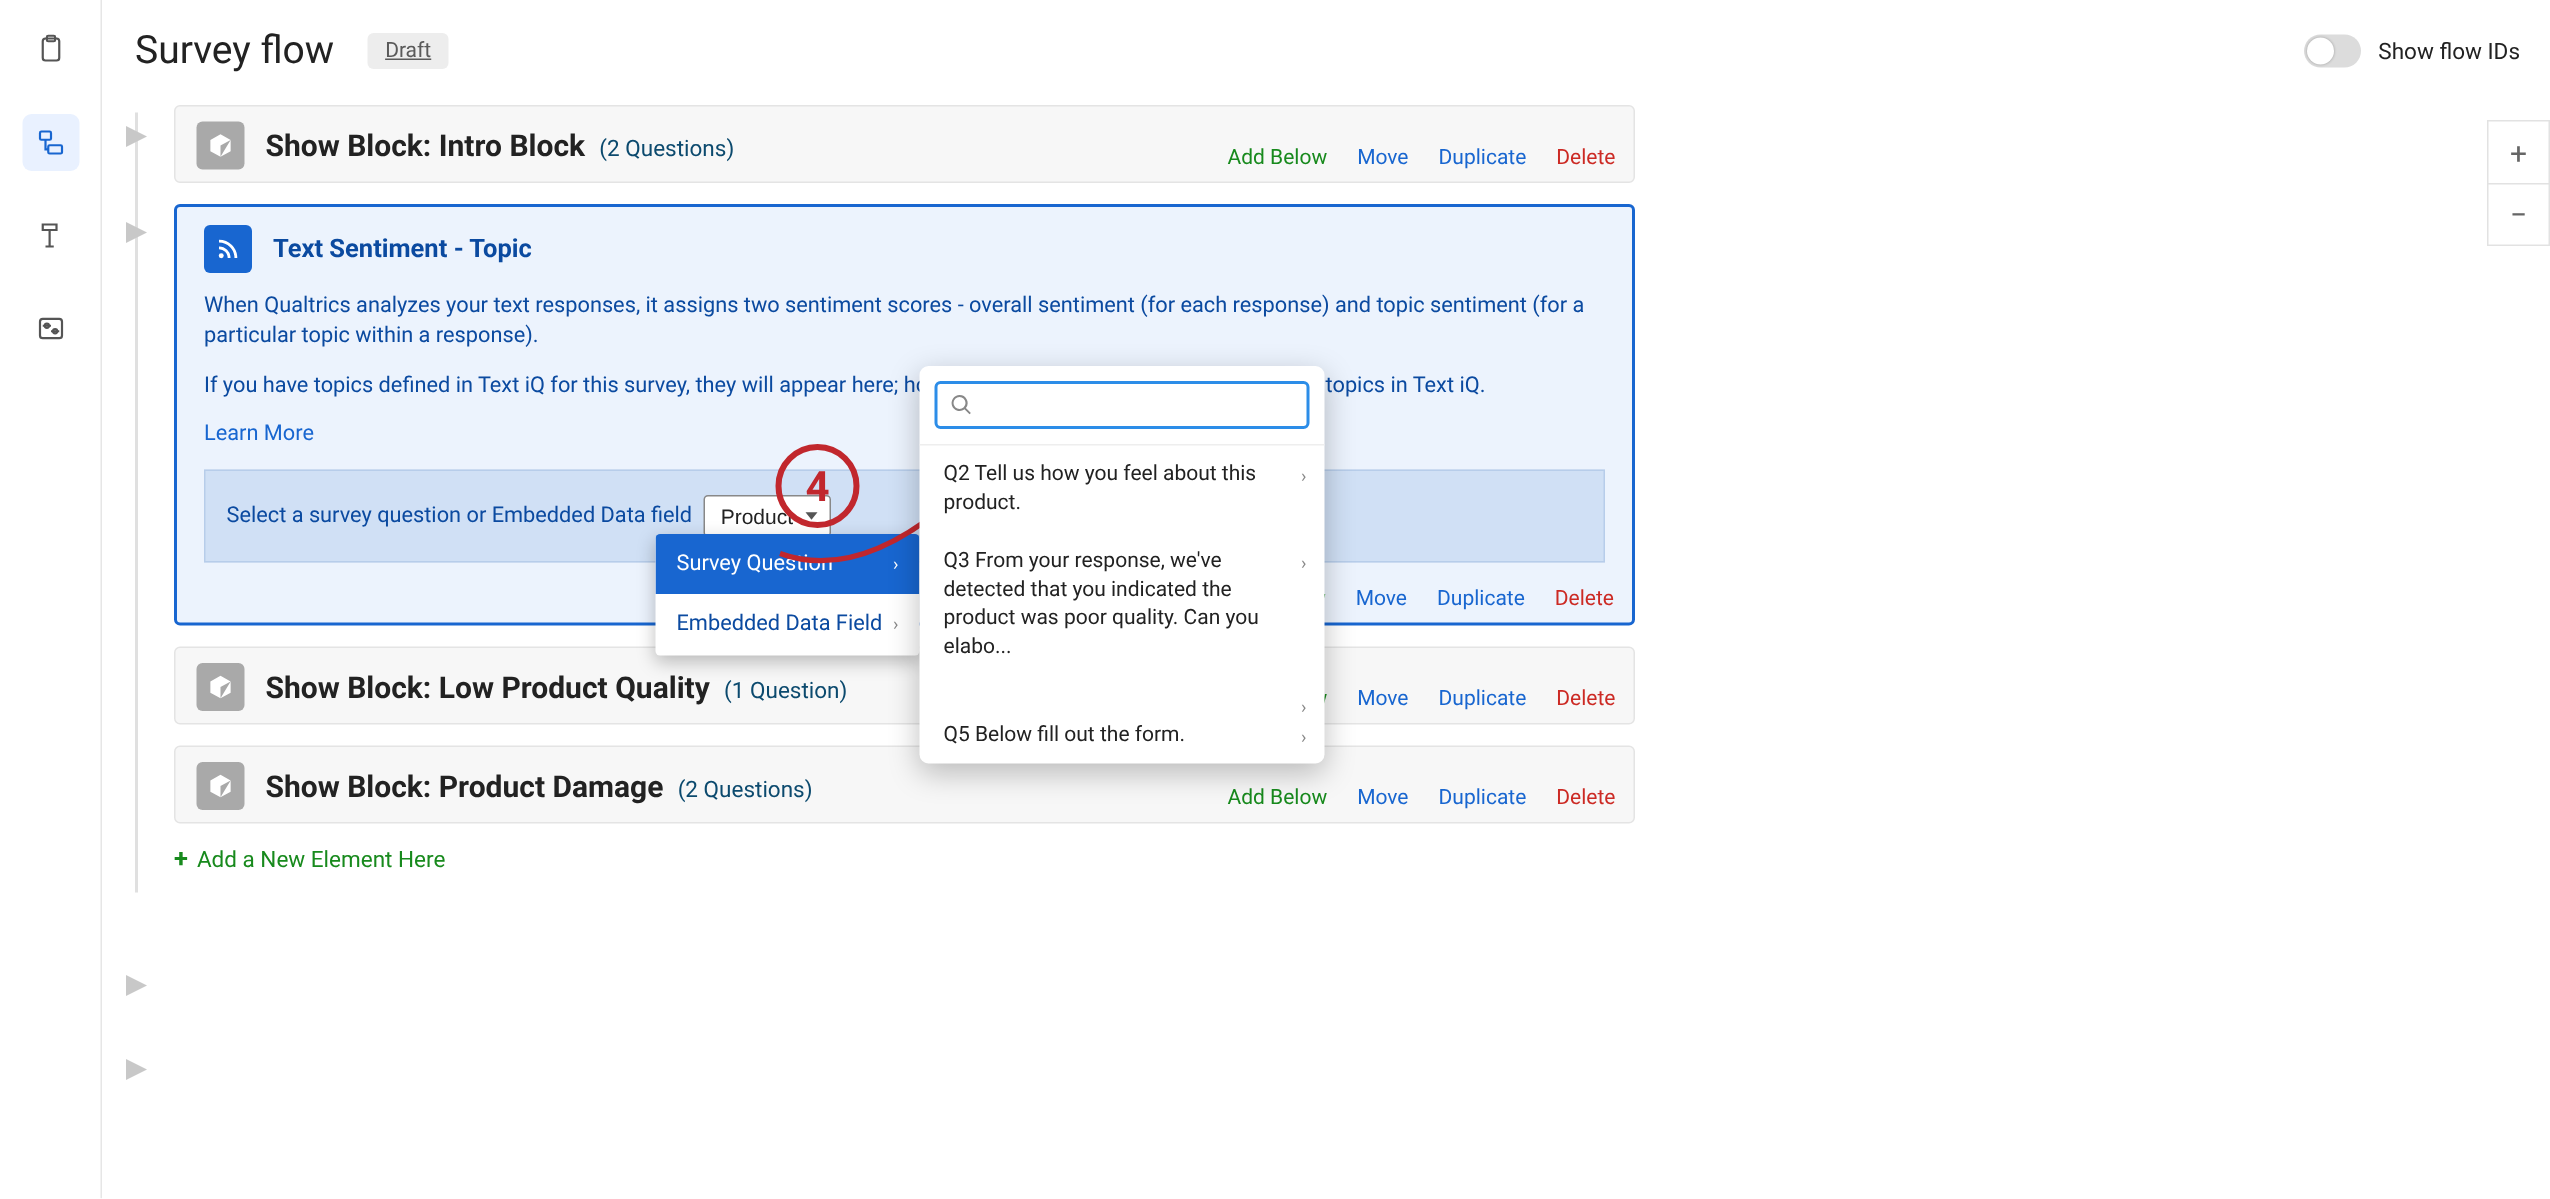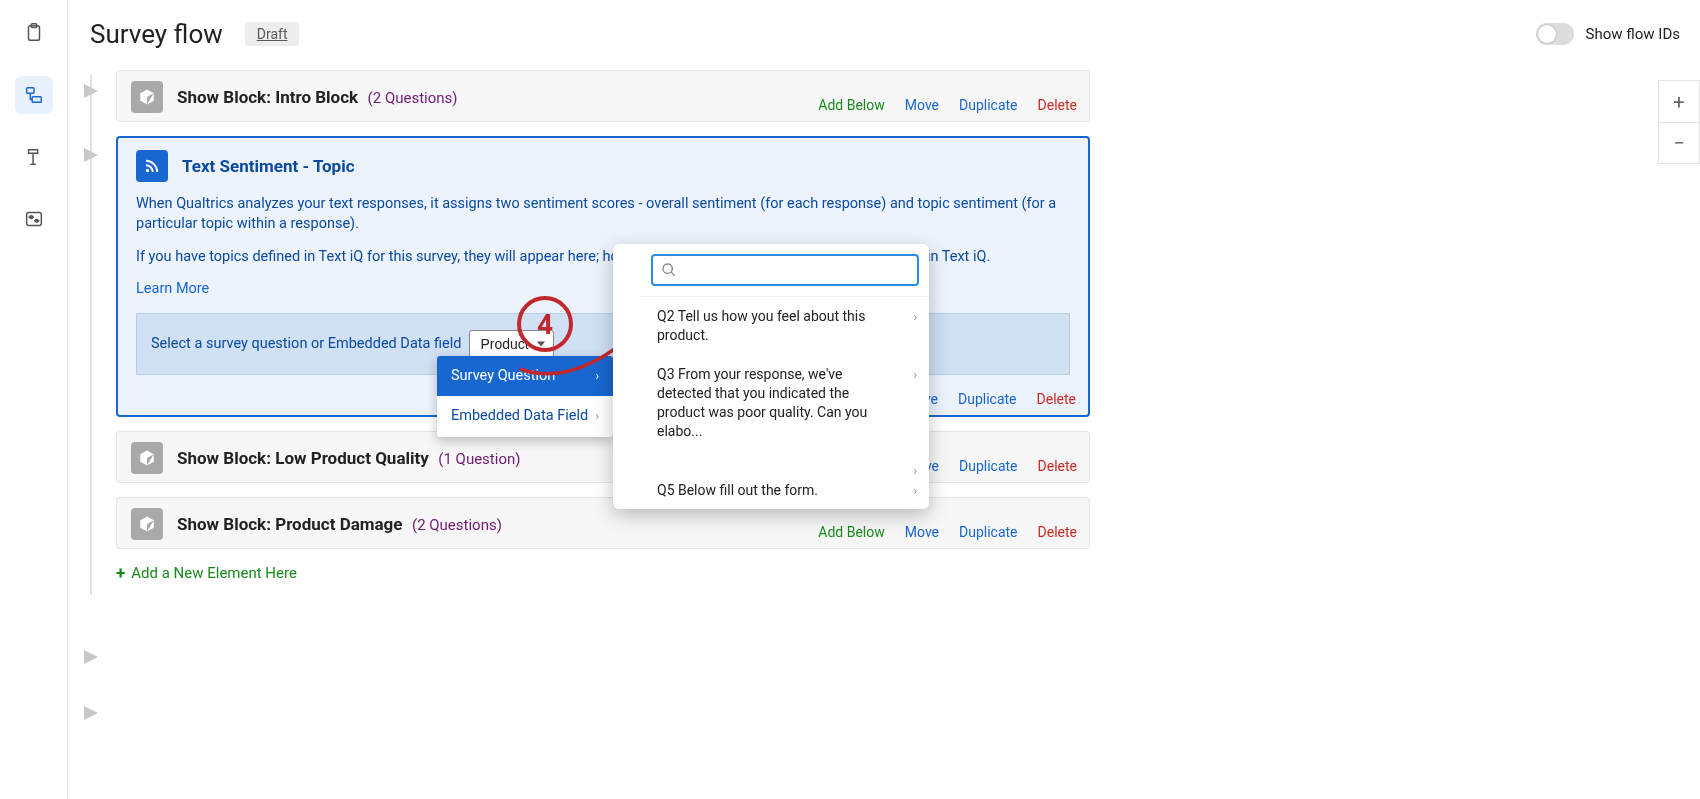--- a/index.html
+++ b/index.html
@@ -30,22 +30,22 @@
   .arrow-in { position:absolute; left:-2px; width:14px; height:14px; }
   .arrow-in svg { width:14px; height:14px; fill:#c8c8c8; }
 
   .flow-blocks { position:relative; margin-left:26px; }
 
   
   .block { background:#f7f7f7; border:1px solid #e4e4e4; border-radius:4px; margin-bottom:14px; padding:10px 14px 8px 14px; position:relative; }
   .block-title-row { display:flex; align-items:center; gap:14px; }
   .block-icon { width:32px; height:32px; background:#a9a9a9; border-radius:4px; display:flex; align-items:center; justify-content:center; flex-shrink:0; }
   .block-icon svg { width:18px; height:18px; fill:#fff; }
-  .block-title { font-size:17px; font-weight:700; color:#222; }
-  .block-subcount { font-weight:400; color:#701a75; font-size:15px; margin-left:6px; }
+  .block-title { font-size:20px; font-weight:700; color:#222; }
+  .block-subcount { font-weight:400; color:#0c4a6e; font-size:15px; margin-left:6px; }
   .block-actions { position:absolute; right:12px; bottom:8px; display:flex; gap:20px; font-size:14px; }
   .act-add { color:#188a1d; cursor:pointer; }
   .act-move, .act-dup { color:#1866d0; cursor:pointer; }
   .act-del { color:#cc2a24; cursor:pointer; }
 
   
   .block.sentiment { background:#ecf3fd; border:2px solid #1866d0; padding:12px 18px 40px 18px; }
   .block.sentiment .block-icon { background:#1866d0; }
   .sent-title { font-size:17px; font-weight:700; color:#0b4aa0; }
   .sent-body { margin-left:0; margin-top:12px; color:#0b4aa0; font-size:14.5px; line-height:1.4; }
@@ -63,21 +63,21 @@
   .dd1-item { padding:10px 14px; font-size:14.5px; display:flex; justify-content:space-between; align-items:center; cursor:pointer; }
   .dd1-item.active { background:#1866d0; color:#fff; }
   .dd1-item .chev { font-size:12px; color:#888; }
   .dd1-item.active .chev { color:#fff; }
 
   
   .callout { position:absolute; left:378px; top:-20px; z-index:6; pointer-events:none; }
   .callout svg { overflow:visible; }
 
   
-  .dd2 { position:absolute; left:476px; top:-70px; width:316px; background:#fff; border-radius:6px; box-shadow:0 6px 20px rgba(0,0,0,.25); z-index:7;padding-left:28px; }
+  .dd2 { position:absolute; left:476px; top:-70px; width:270px; background:#fff; border-radius:6px; box-shadow:0 6px 20px rgba(0,0,0,.25); z-index:7; }
   .dd2-search { padding:10px; }
   .dd2-search-box { border:2px solid #2c8de8; border-radius:4px; display:flex; align-items:center; padding:6px 8px; }
   .dd2-search-box svg { width:16px; height:16px; fill:#888; margin-right:6px; flex-shrink:0; }
   .dd2-search-box input { border:none; outline:none; font-size:14px; flex:1; }
   .dd2-sep { height:1px; background:#eee; }
   .dd2-item { padding:10px 30px 10px 16px; font-size:14px; color:#222; position:relative; cursor:pointer; line-height:1.35; }
   .dd2-item .chev { position:absolute; right:12px; top:12px; font-size:12px; color:#888; }
 
   
   .add-row { margin-left:26px; margin-top:6px; color:#188a1d; font-size:15px; cursor:pointer; display:flex; align-items:center; gap:6px; }

